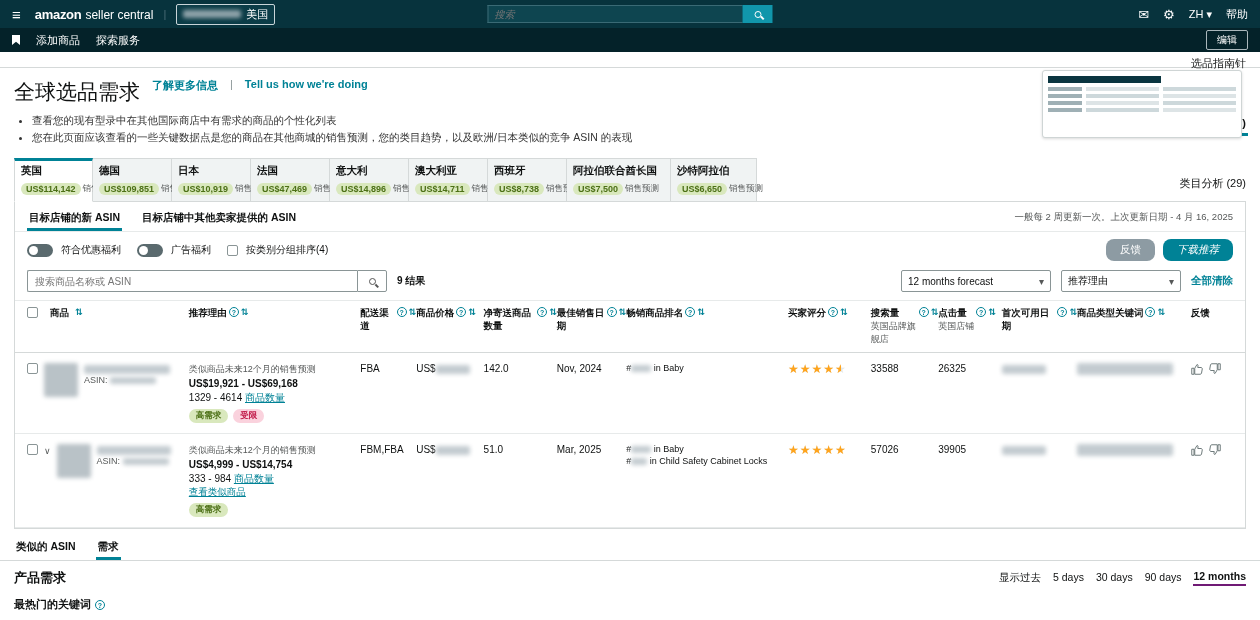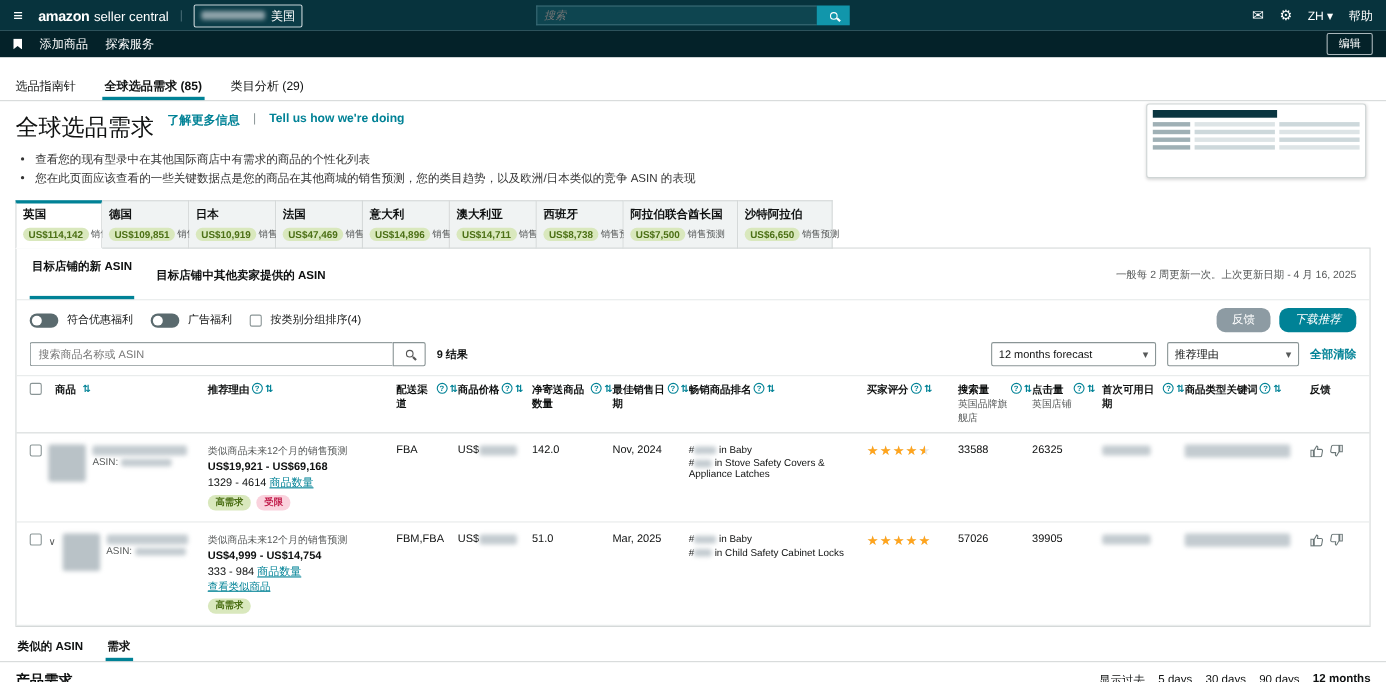--- a/index.html
+++ b/index.html
@@ -22,21 +22,21 @@
   .topnav-right { margin-left:auto; display:flex; align-items:center; gap:14px; font-size:11px; }
   .topnav-right .glyph { font-size:13px; cursor:pointer; }
 
   
   .subnav { height:24px; background:#042229; display:flex; align-items:center; padding:0 12px; color:#fff; gap:16px; }
   .pin { width:8px; height:10px; background:#fff; clip-path:polygon(0 0,100% 0,100% 100%,50% 68%,0 100%); }
   .subnav a { color:#fff; text-decoration:none; font-size:11px; cursor:pointer; }
   .edit-btn { margin-left:auto; border:1px solid #aab7bb; border-radius:2px; color:#fff; padding:2px 10px; font-size:10px; cursor:pointer; background:transparent; }
 
   
-  .navtabs { display:flex; gap:22px; padding:0 12px; border-bottom:1px solid #d5d9d9; height:40px; align-items:flex-end; }
+  .navtabs { display:flex; gap:36px; padding:0 12px; border-bottom:1px solid #d5d9d9; height:16px; align-items:flex-end;flex-direction:column; }
   .navtab { padding:4px 2px 5px; font-size:11px; color:#0f1111; cursor:pointer; }
   .navtab.active { border-bottom:3px solid #008296; font-weight:bold; padding-bottom:2px; }
 
   
   .titlewrap { padding:10px 14px 6px; position:relative; }
   .titlerow { display:flex; align-items:flex-start; gap:12px; }
   h1 { font-size:21px; font-weight:normal; }
   .tlink { color:#008296; font-size:11px; font-weight:bold; text-decoration:none; cursor:pointer; }
   .tsep { color:#8a9596; }
   .bullets { margin:8px 0 0 18px; color:#333; }
@@ -55,21 +55,21 @@
   .card .cname { font-weight:bold; font-size:10.5px; margin-bottom:5px; white-space:nowrap; overflow:hidden; }
   .card.active { background:#fff; border-top:3px solid #008296; padding-top:3px; border-bottom-color:#fff; }
   .pill { display:inline-block; background:#d9e8bd; color:#4c7016; border-radius:8px; padding:1px 5px; font-size:9px; font-weight:bold; }
   .cfore { font-size:8.5px; color:#565959; margin-left:2px; white-space:nowrap; }
   .cardline { display:flex; align-items:center; }
 
   
   .panel { border:1px solid #d5d9d9; margin:-1px 14px 0; background:#fff; }
   .subtabs { display:flex; align-items:center; padding:6px 12px 0; border-bottom:1px solid #e7eaea; }
   .subtab { font-size:10.5px; font-weight:bold; padding:3px 2px 6px; margin-right:18px; cursor:pointer; }
-  .subtab.active { border-bottom:3px solid #008296; padding-bottom:20px; }
+  .subtab.active { border-bottom:3px solid #008296; padding-bottom:3px; }
   .update-note { margin-left:auto; color:#565959; font-size:9.5px; padding-bottom:4px; }
 
   .controls { display:flex; align-items:center; gap:8px; padding:7px 12px; }
   .toggle { width:26px; height:13px; background:#5a6a6e; border-radius:8px; position:relative; cursor:pointer; }
   .toggle::after { content:""; position:absolute; left:2px; top:2px; width:9px; height:9px; border-radius:50%; background:#fff; }
   .ctl-label { font-size:10px; margin-right:8px; }
   .cb { width:11px; height:11px; border:1px solid #8a9596; border-radius:2px; background:#fff; cursor:pointer; }
   .controls-right { margin-left:auto; display:flex; gap:8px; }
   .btn { border-radius:8px; font-size:10.5px; padding:4px 14px; border:none; cursor:pointer; }
   .btn.gray { background:#8d9ba3; color:#fff; }
@@ -408,21 +408,20 @@
         <span class="badge green">高需求</span>
         <span class="badge pink">受限</span>
       </div>
     </span>
     <span class="cell c-chan">FBA</span>
     <span class="cell c-price"><span>US$</span><span class="blur" style="width:34px"></span></span>
     <span class="cell c-net">142.0</span>
     <span class="cell c-peak">Nov, 2024</span>
     <span class="cell c-rank ranks">
       <div><span>#</span><span class="blur" style="width:20px;height:7px"></span> <span>in Baby</span></div>
-      <div><span>#</span><span class="blur" style="width:16px;height:7px"></span> <span>in Stove Safety Covers &amp; Appliance Latches</span></div>
     </span>
     <span class="cell c-rate">
       <span class="stars"><span class="stars-bg">★★★★★</span><span class="stars-fg" style="width: 90%;">★★★★★</span></span>
     </span>
     <span class="cell c-search">33588</span>
     <span class="cell c-click">26325</span>
     <span class="cell c-first"><span class="blur" style="width:44px"></span></span>
     <span class="cell c-type"><span class="blur" style="width:96px;height:12px"></span></span>
     <span class="cell c-fb thumbs">
       <svg width="12" height="12" viewBox="0 0 16 16">

